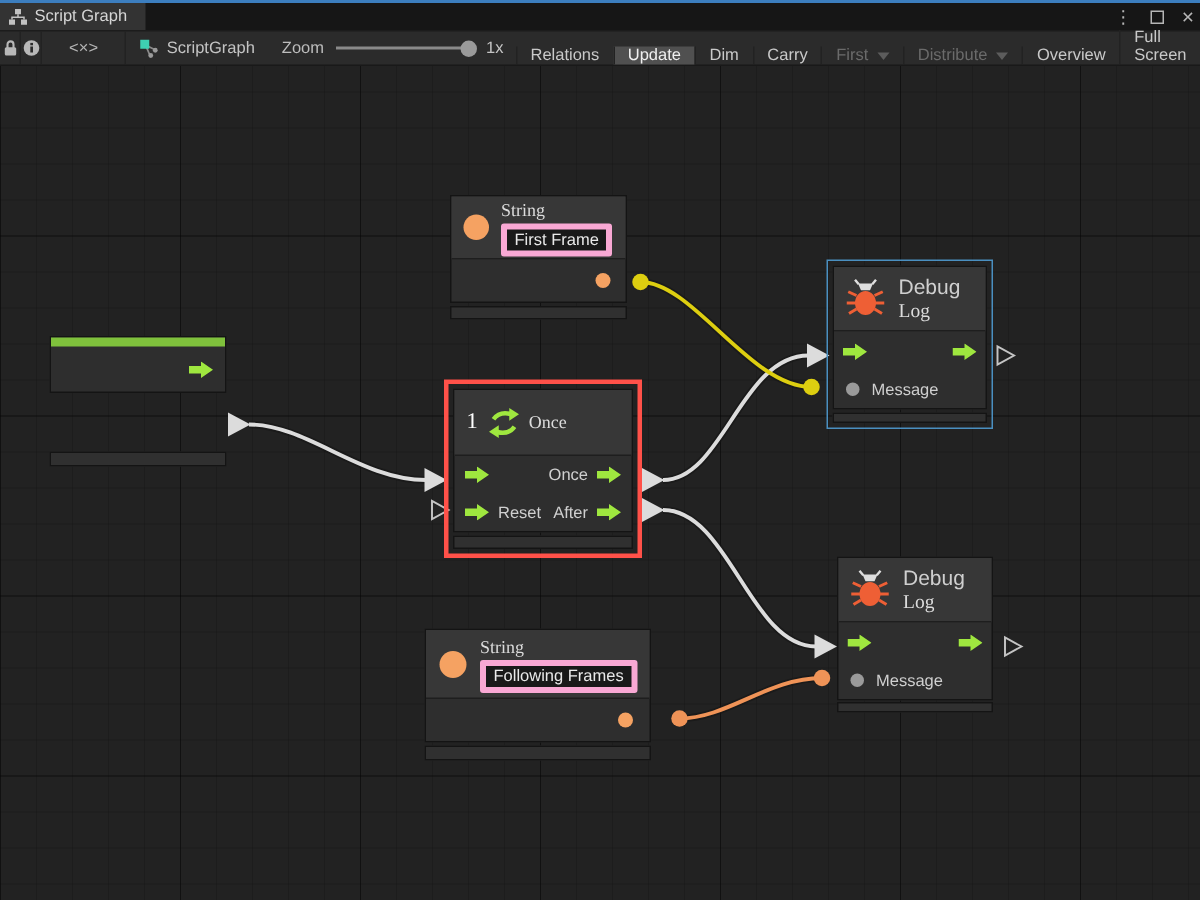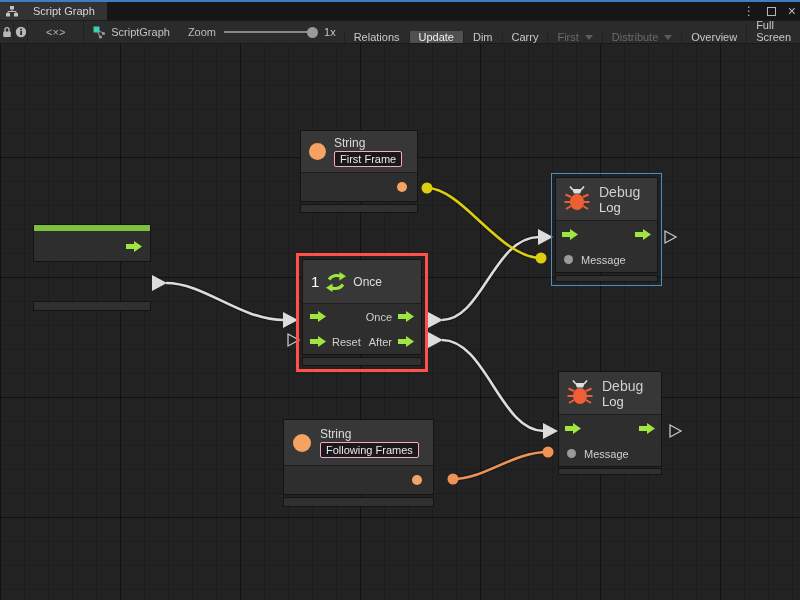--- a/index.html
+++ b/index.html
@@ -3,21 +3,21 @@
 <meta charset="utf-8">
 <style>
   * { margin:0; padding:0; box-sizing:border-box; }
   html,body { width:800px; height:600px; overflow:hidden; background:#161616;
               font-family:"Liberation Sans", sans-serif; -webkit-font-smoothing:antialiased; }
   #window { position:relative; width:800px; height:600px; background:#161616; }
 
   
   .topline { height:2px; background:#3c7ebf; }
   .tabbar  { position:relative; height:18px; background:#161616; display:flex; align-items:stretch; }
-  .tab { display:flex; align-items:center; gap:15px; background:#333333; padding:0 12px 0 6px;
+  .tab { display:flex; align-items:center; gap:5px; background:#333333; padding:0 12px 0 6px;
          font-size:11px; color:#d6d6d6; }
   .wincontrols { position:absolute; right:4px; top:0; height:18px; display:flex; align-items:center; gap:12px;
                  color:#b6b6b6; font-size:12px; }
   .wincontrols .sq { width:9px; height:9px; border:1.5px solid #b6b6b6; }
   .wincontrols span { cursor:default; }
 
   .toolbar { height:24px; background:#2b2b2b; border-top:1px solid #1c1c1c; border-bottom:1px solid #191919;
              display:flex; align-items:stretch; font-size:11px; color:#c4c4c4; }
   .tcell { display:flex; align-items:center; justify-content:center; border-right:1px solid #222; padding:0 6px; }
   .tcell.icon-btn { width:23px; padding:0; }
@@ -46,24 +46,24 @@
     background-position:0 -7px, 0 0, 0 -7px, 0 0;
   }
   .wires { position:absolute; left:0; top:0; z-index:1; }
 
   
   .node { position:absolute; z-index:2; }
   .nmain { border:1px solid #141414; background:#2e2e2e; }
   .nheader { background:#373737; border-bottom:1px solid #1e1e1e; display:flex; align-items:center; }
   .nbody-row { position:relative; display:flex; align-items:center; }
   .nfooter { position:absolute; left:0; right:0; background:#303030; border:1px solid #141414; }
-  .title { font-size:12px; color:#dcdcdc; }
+  .title { font-size:12px; color:#dcdcdc;font-family:Liberation Serif, serif; }
   .subtitle { font-size:14px; color:#999; }
   .plabel { font-size:11px; color:#cfcfcf; }
-  .strfield { background:#191919; border:1px solid #f9a8d4; border-radius:2px; color:#e9e9e9;
+  .strfield { background:#191919; border:4px solid #f9a8d4; border-radius:2px; color:#e9e9e9;
               font-size:11px; padding:1px 5px; white-space:nowrap; }
   .dotport { border-radius:50%; }
   .selrect { position:absolute; z-index:3; pointer-events:none; }
 
   .flowarrow { display:inline-block; line-height:0; }
 </style>
 </head>
 <body>
 
 <div id="window">

